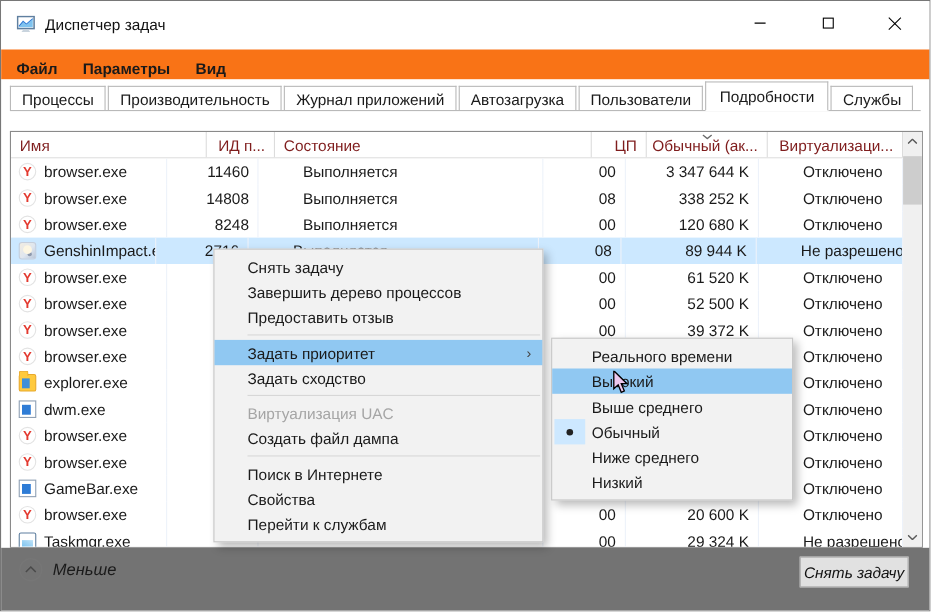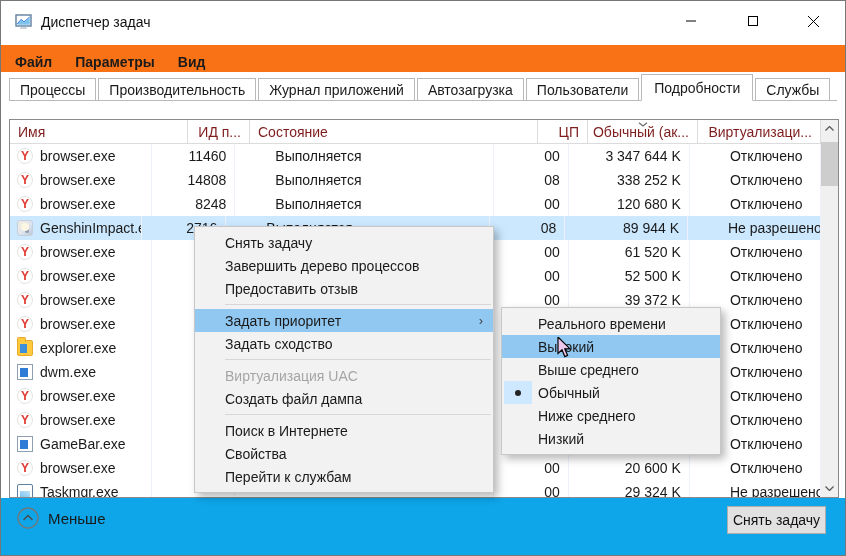--- a/index.html
+++ b/index.html
@@ -59,21 +59,21 @@
   .submenu .mi{padding-left:36px;}
   .mi.hl{background:#90c8f2;}
   .mi.disabled{color:#a5a5a5;}
   .mi .arrow{position:absolute;right:10px;font-size:13px;color:#444;}
   .msep{height:1px;background:#d7d7d7;margin:4px 2px 4px 30px;}
   .radio-box{position:absolute;left:2px;top:0;width:28px;height:23px;background:#cde8ff;display:flex;align-items:center;justify-content:center;}
   .radio-dot{width:6px;height:6px;border-radius:50%;background:#222;}
   
   .cursor{position:absolute;left:556px;top:336px;z-index:20;}
   
-  .statusbar{position:absolute;left:0;top:497px;right:0;bottom:0;background:#0ea5e9;}
+  .statusbar{position:absolute;left:0;top:497px;right:0;bottom:0;background:#737373;font-style:italic;}
   .less{position:absolute;left:16px;top:9px;display:flex;align-items:center;gap:9px;font-size:15px;color:#1a1a1a;}
   .end-task-btn{position:absolute;right:19px;top:8px;width:99px;height:28px;background:#e1e1e1;border:1px solid #adadad;display:flex;align-items:center;justify-content:center;font-size:14px;color:#111;}
 </style>
 </head>
 <body>
 
 <div class="window">
 
   <div class="titlebar">
     <span class="app-icon">

